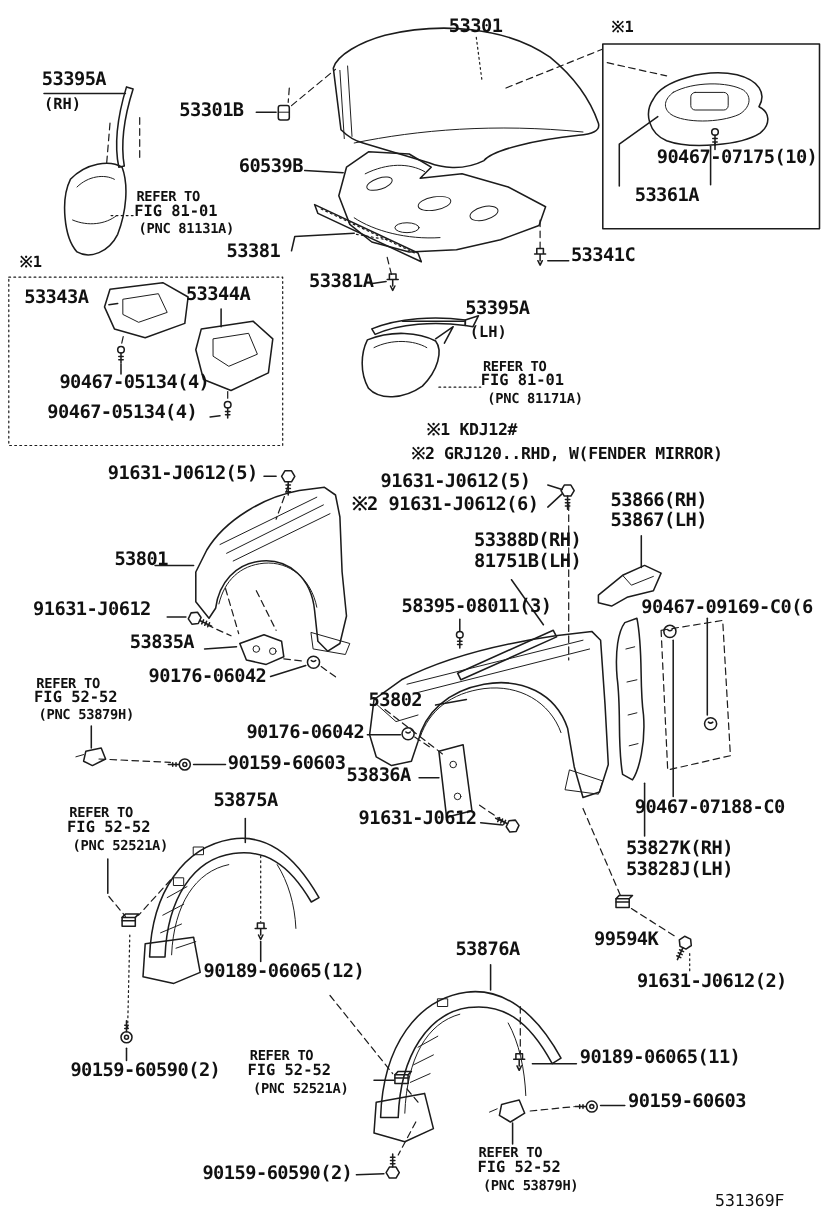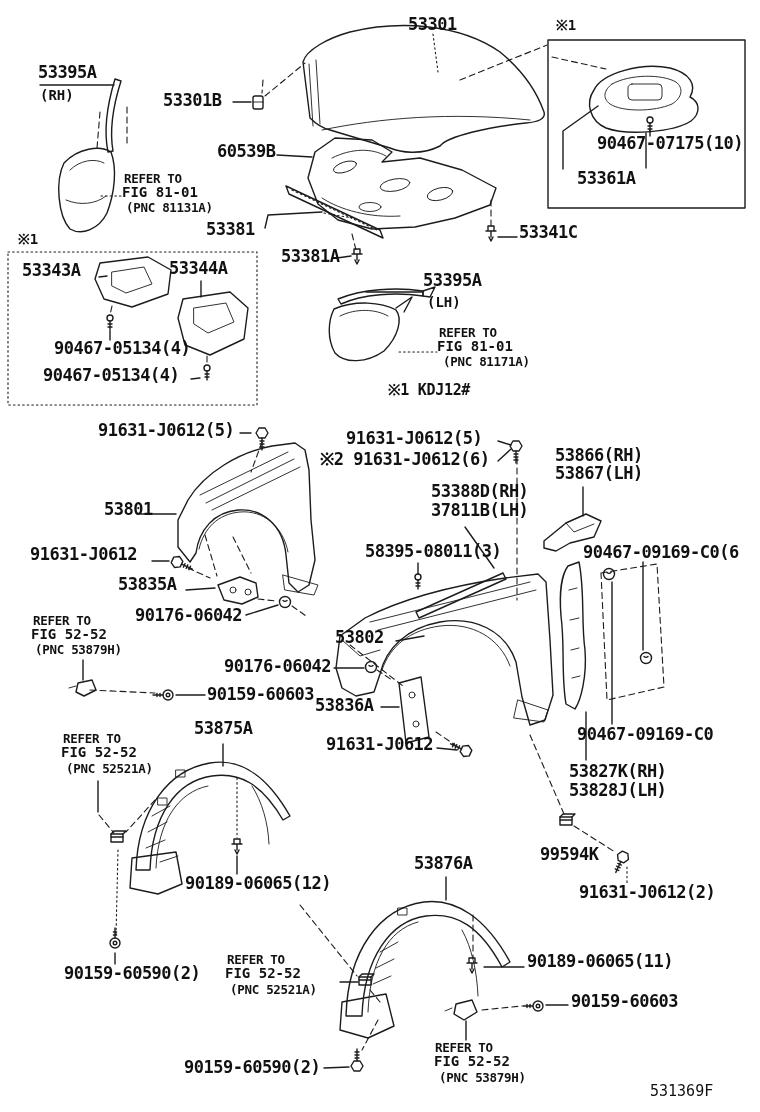--- a/index.html
+++ b/index.html
@@ -280,46 +280,47 @@
 <div class="lbl big" style="left:22px;top:262px">53343A</div>
 <div class="lbl big" style="left:169px;top:260px">53344A</div>
 <div class="lbl big" style="left:54px;top:340px">90467-05134(4)</div>
 <div class="lbl big" style="left:43px;top:367px">90467-05134(4)</div>
 <div class="lbl big" style="left:423px;top:272px">53395A</div>
 <div class="lbl med" style="left:427px;top:295px">(LH)</div>
 <div class="lbl sm" style="left:439px;top:326px">REFER TO</div>
 <div class="lbl fig" style="left:437px;top:339px">FIG 81-01</div>
 <div class="lbl sm" style="left:443px;top:355px">(PNC 81171A)</div>
 <div class="lbl note" style="left:388px;top:383px">※1 KDJ12#</div>
+<div class="lbl note" style="left:374px;top:405px">※2 GRJ120..RHD, W(FENDER MIRROR)</div>
 <div class="lbl big" style="left:98px;top:422px">91631-J0612(5)</div>
 <div class="lbl big" style="left:346px;top:430px">91631-J0612(5)</div>
 <div class="lbl big" style="left:320px;top:451px">※2 91631-J0612(6)</div>
 <div class="lbl big" style="left:555px;top:447px">53866(RH)</div>
 <div class="lbl big" style="left:555px;top:465px">53867(LH)</div>
 <div class="lbl big" style="left:104px;top:501px">53801</div>
 <div class="lbl big" style="left:431px;top:483px">53388D(RH)</div>
-<div class="lbl big" style="left:431px;top:502px">37811B(LH)</div>
+<div class="lbl big" style="left:431px;top:502px">81751B(LH)</div>
 <div class="lbl big" style="left:30px;top:546px">91631-J0612</div>
 <div class="lbl big" style="left:365px;top:543px">58395-08011(3)</div>
 <div class="lbl big" style="left:583px;top:544px">90467-09169-C0(6</div>
 <div class="lbl big" style="left:118px;top:576px">53835A</div>
 <div class="lbl big" style="left:135px;top:607px">90176-06042</div>
 <div class="lbl sm" style="left:33px;top:614px">REFER TO</div>
 <div class="lbl fig" style="left:31px;top:627px">FIG 52-52</div>
 <div class="lbl sm" style="left:35px;top:643px">(PNC 53879H)</div>
 <div class="lbl big" style="left:335px;top:629px">53802</div>
 <div class="lbl big" style="left:224px;top:658px">90176-06042</div>
 <div class="lbl big" style="left:207px;top:686px">90159-60603</div>
 <div class="lbl big" style="left:315px;top:697px">53836A</div>
 <div class="lbl big" style="left:194px;top:720px">53875A</div>
 <div class="lbl big" style="left:326px;top:736px">91631-J0612</div>
 <div class="lbl sm" style="left:63px;top:732px">REFER TO</div>
 <div class="lbl fig" style="left:61px;top:745px">FIG 52-52</div>
 <div class="lbl sm" style="left:66px;top:762px">(PNC 52521A)</div>
-<div class="lbl big" style="left:577px;top:726px">90467-09169-C0</div>
+<div class="lbl big" style="left:577px;top:726px">90467-07188-C0</div>
 <div class="lbl big" style="left:569px;top:763px">53827K(RH)</div>
 <div class="lbl big" style="left:569px;top:782px">53828J(LH)</div>
 <div class="lbl big" style="left:414px;top:855px">53876A</div>
 <div class="lbl big" style="left:540px;top:846px">99594K</div>
 <div class="lbl big" style="left:579px;top:884px">91631-J0612(2)</div>
 <div class="lbl big" style="left:185px;top:875px">90189-06065(12)</div>
 <div class="lbl sm" style="left:227px;top:953px">REFER TO</div>
 <div class="lbl fig" style="left:225px;top:966px">FIG 52-52</div>
 <div class="lbl sm" style="left:230px;top:983px">(PNC 52521A)</div>
 <div class="lbl big" style="left:64px;top:965px">90159-60590(2)</div>

